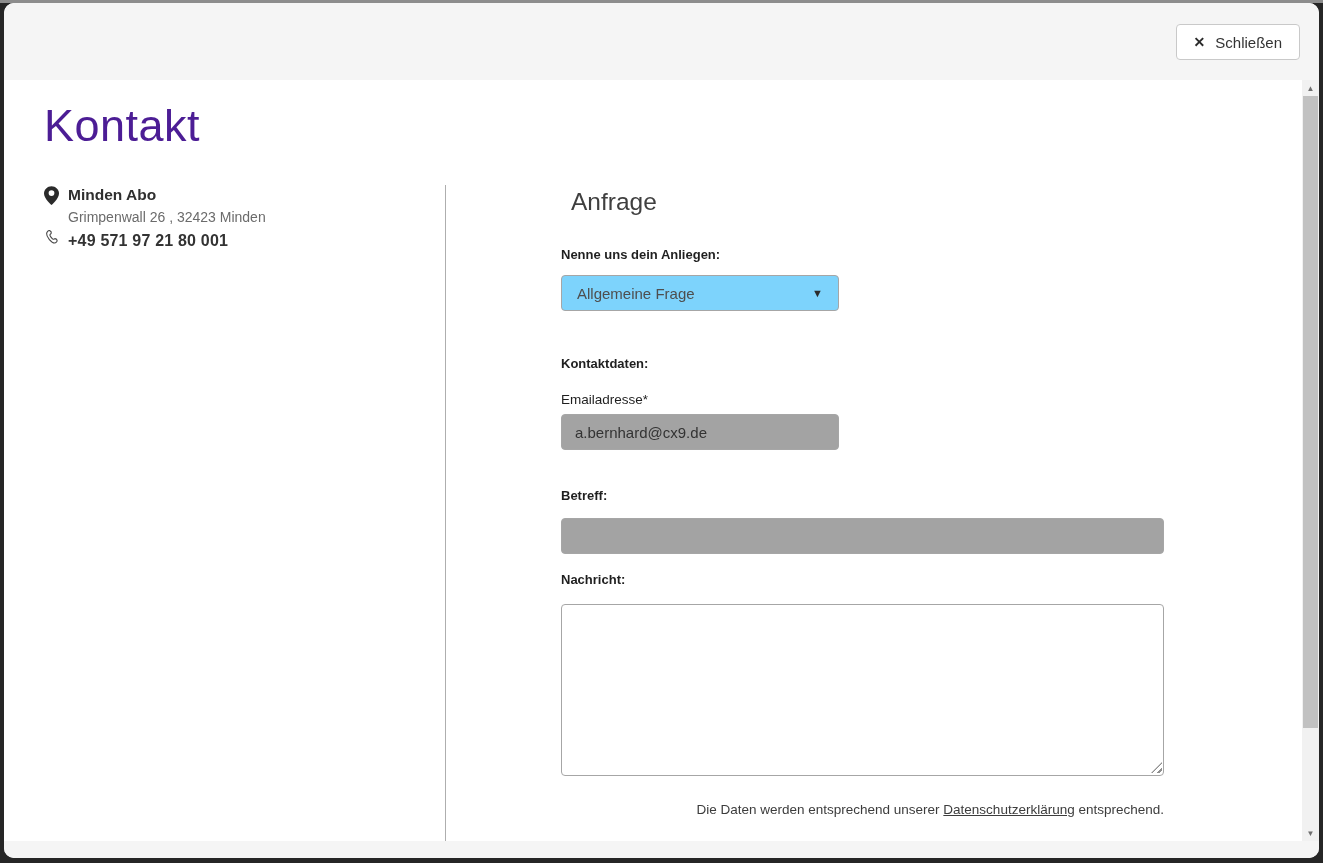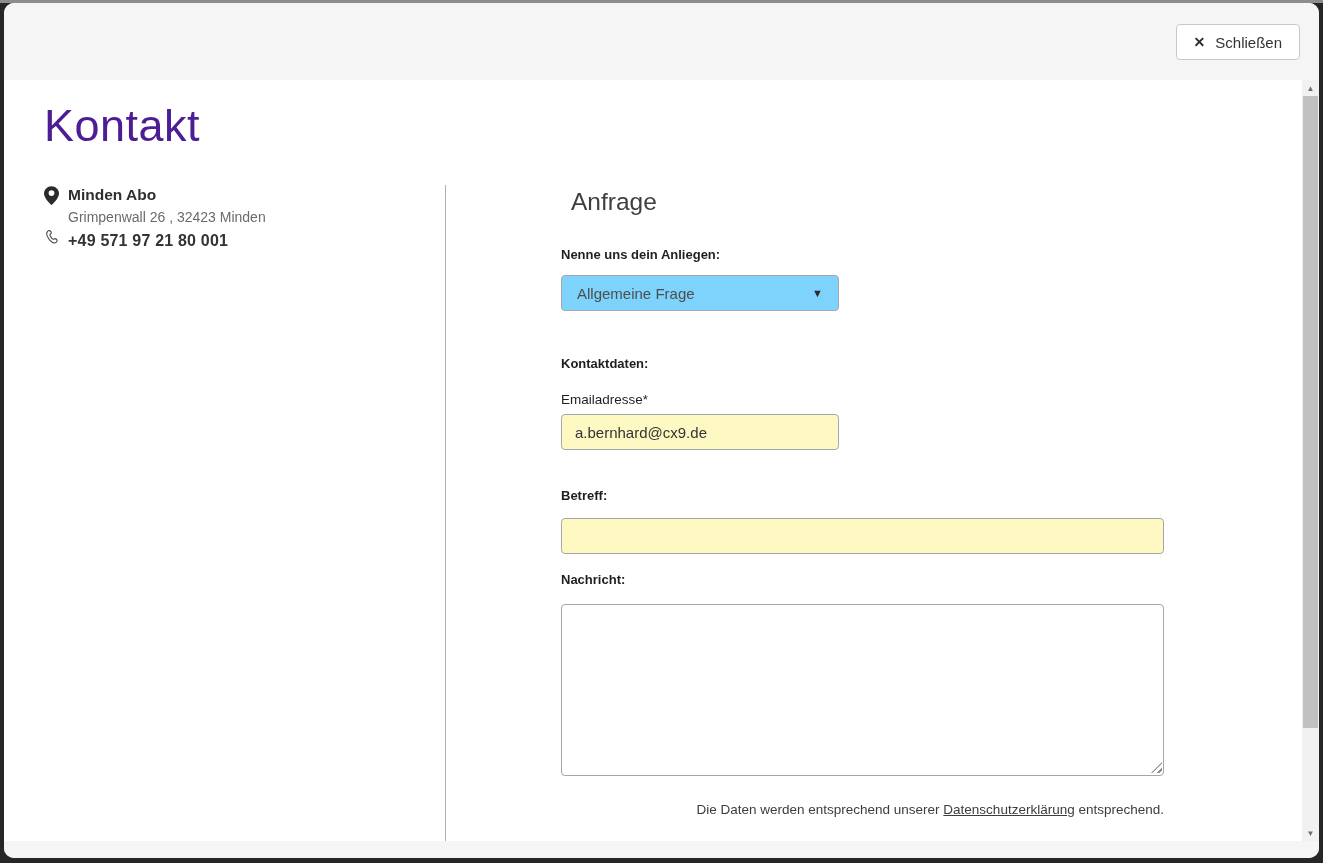--- a/index.html
+++ b/index.html
@@ -84,21 +84,21 @@
   .fields-row { display: flex; margin-top: 21px; }
   .field-group { width: 278px; }
   .field-group + .field-group { margin-left: 47px; }
   .small-label { display: block; font-size: 13.5px; color: #1f1f1f; margin-bottom: 7px; }
   .text-input {
     width: 100%; height: 36px; box-sizing: border-box;
     border: 1px solid #a6a6a6; border-radius: 4px;
     padding: 0 13px;
     font-family: "Liberation Sans", sans-serif;
     font-size: 15px; color: #333333;
-    background: #fef9c3;
+    background: #a3a3a3;
   }
   .lbl-subject { margin-top: 38px; }
   .subject-input { margin-top: 15px; }
   .lbl-message { margin-top: 18px; }
   .textarea-wrap { position: relative; margin-top: 17px; }
   .message-area {
     width: 100%; height: 172px; box-sizing: border-box;
     border: 1px solid #a6a6a6; border-radius: 4px;
     padding: 10px 13px;
     font-family: "Liberation Sans", sans-serif;

